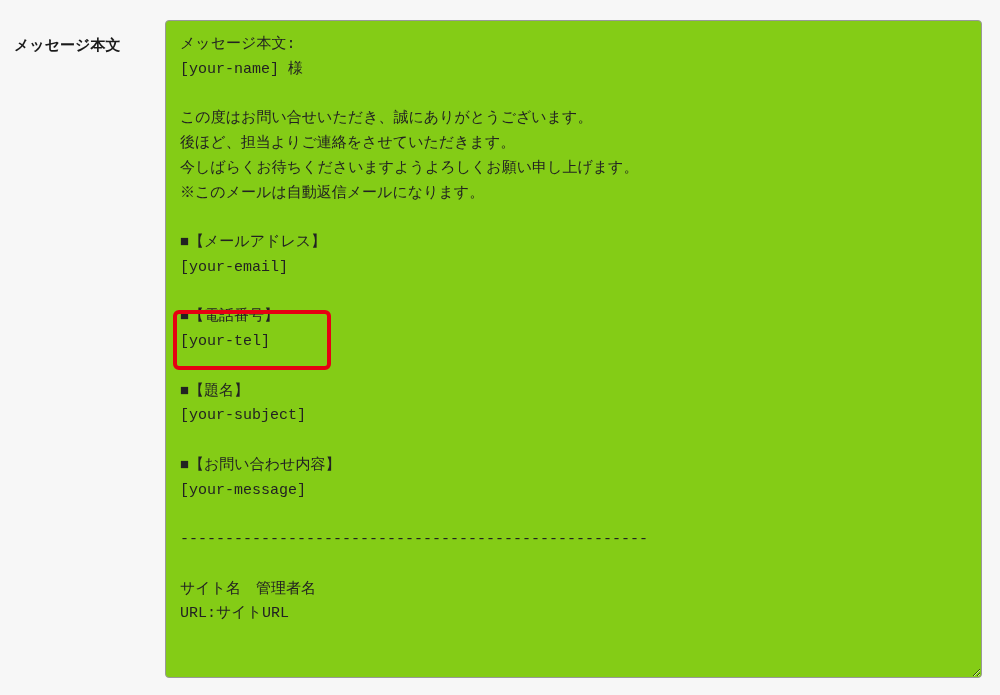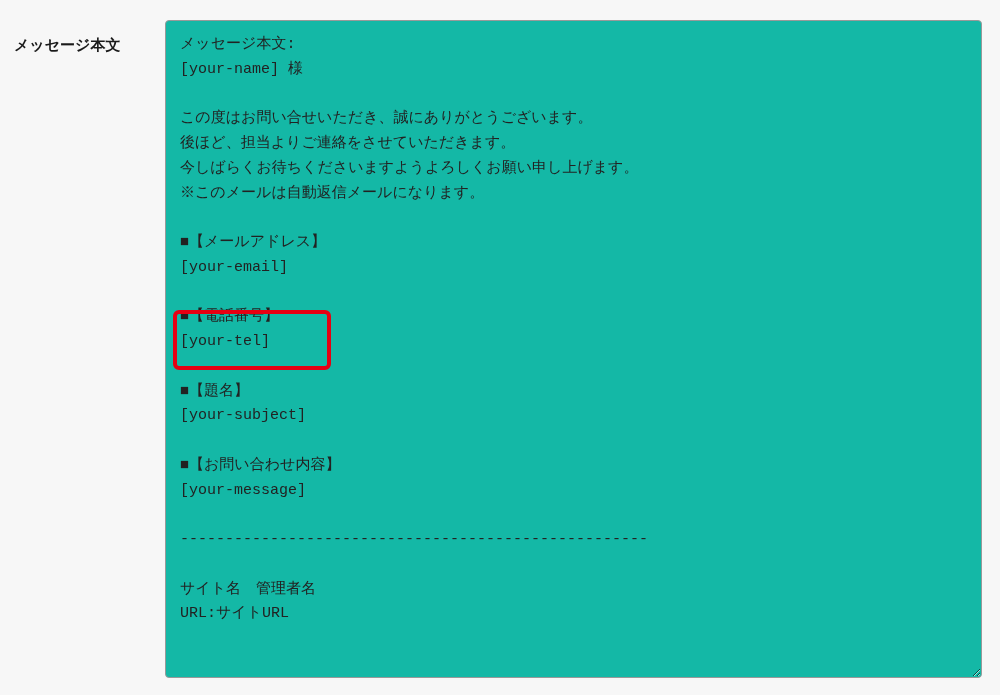--- a/index.html
+++ b/index.html
@@ -40,21 +40,21 @@
       width: 100%;
       height: 658px;
       border: 1px solid #999;
       border-radius: 4px;
       padding: 12px 14px;
       font-family: "Menlo", "Consolas", "Courier New", monospace;
       font-size: 15px;
       line-height: 1.65;
       color: #222;
       resize: both;
-      background: #14b8a6;
+      background: #84cc16;
       overflow: hidden;
     }
     .highlight-box {
       position: absolute;
       border: 4px solid #e60012;
       border-radius: 6px;
       pointer-events: none;
       left: 8px;
       top: 290px;
       width: 158px;

